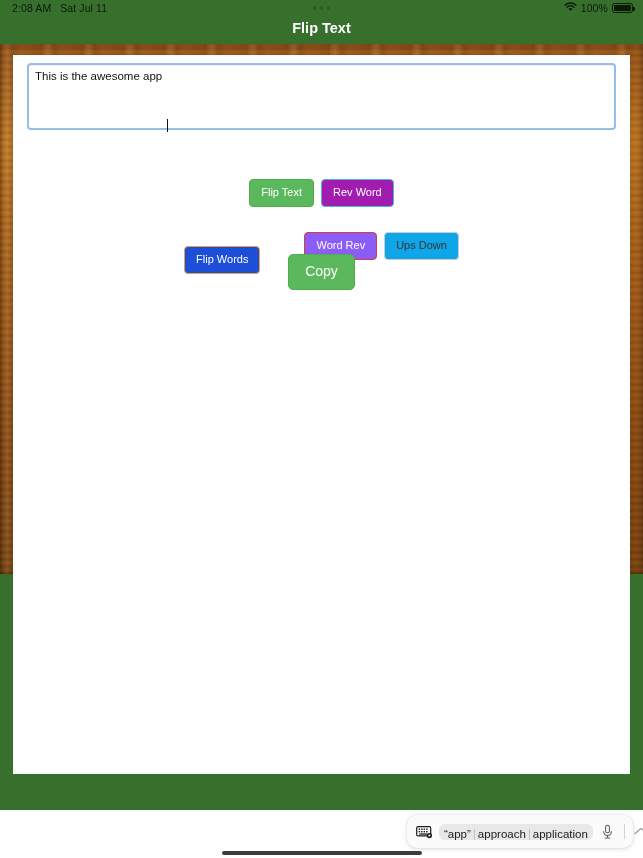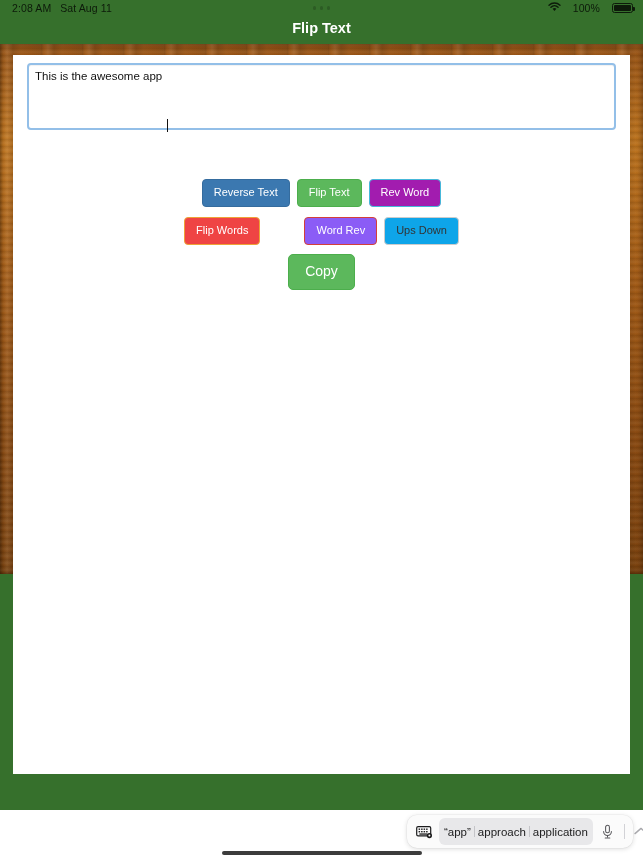--- a/index.html
+++ b/index.html
@@ -62,21 +62,21 @@
     width: 3.5px; height: 3.5px;
     border-radius: 50%;
     background: #2c5c24;
   }
   .sb-right {
     position: absolute;
     right: 10px; top: 0;
     height: 16px;
     display: flex;
     align-items: center;
-    gap: 12px;
+    gap: 4px;
     white-space: nowrap;
   }
   .wifi-icon { display:block; }
   .battery {
     width: 21px; height: 10px;
     border: 1.2px solid #0d1a0a;
     border-radius: 2.5px;
     position: relative;
     box-sizing: border-box;
     padding: 1px;
@@ -186,21 +186,21 @@
     line-height: 1;
     padding: 7px 11px 8px 11px;
     cursor: pointer;
     font-family: "Liberation Sans", sans-serif;
     white-space: nowrap;
     display: inline-block;
   }
   .btn-primary { background: #3b78b0; border-color: #356c9e; }
   .btn-success { background: #5cb85c; border-color: #4cae4c; }
   .btn-info    { background: #a21caf; border-color: #46b8da; }
-  .btn-warning { background: #ef4444; border-color: #eea236; }
+  .btn-warning { background: #1d4ed8; border-color: #eea236; margin-top: 29px; }
   .btn-danger  { background: #8b5cf6; border-color: #d43f3a; margin-left: 37px; }
   .btn-default {
     background: #0ea5e9;
     border-color: #cccccc;
     color: #333333;
   }
   .btn-lg {
     font-size: 14px;
     padding: 9px 16px 11px 16px;
     border-radius: 5px;
@@ -233,25 +233,25 @@
     gap: 3px;
   }
   .kb-icon-btn {
     width: 24px; height: 24px;
     display: flex; align-items: center; justify-content: center;
     flex: 0 0 auto;
     cursor: pointer;
   }
   .suggestions {
     flex: 1 1 auto;
-    height: 27px;
+    height: 16px;
     background: #e8e8ea;
     border-radius: 6px;
     display: flex;
-    align-items: center;
+    align-items: flex-end;
     justify-content: space-around;
     padding: 0 2px;
     box-sizing: border-box;
   }
   .sugg {
     font-size: 11.5px;
     color: #1b1b1c;
     padding: 0 3px;
     cursor: pointer;
     white-space: nowrap;
@@ -279,21 +279,21 @@
 </head>
 <body>
 
 <div id="app">
 
   <div class="app-chrome">
 
     <div class="statusbar">
       <div class="sb-left">
         <span>2:08 AM</span>
-        <span>Sat Aug 11</span>
+        <span>Sat Jul 11</span>
       </div>
       <div class="sb-center">
         <span class="dots">
             <i></i>
             <i></i>
             <i></i>
           </span>
       </div>
       <div class="sb-right">
         <span class="wifi-icon">
@@ -312,21 +312,20 @@
 
     <div class="navtitle">Flip Text</div>
 
     <div class="wood-frame">
       <div class="webview">
 
         <textarea class="textbox" placeholder="Enter text" style="">This is the awesome app</textarea>
         <span class="caret"></span>
 
         <div class="btn-row r1">
-          <button class="btn btn-primary">Reverse Text</button>
           <button class="btn btn-success">Flip Text</button>
           <button class="btn btn-info">Rev Word</button>
         </div>
 
         <div class="btn-row r2">
           <button class="btn btn-warning">Flip Words</button>
           <button class="btn btn-danger">Word Rev</button>
           <button class="btn btn-default">Ups Down</button>
         </div>
 

